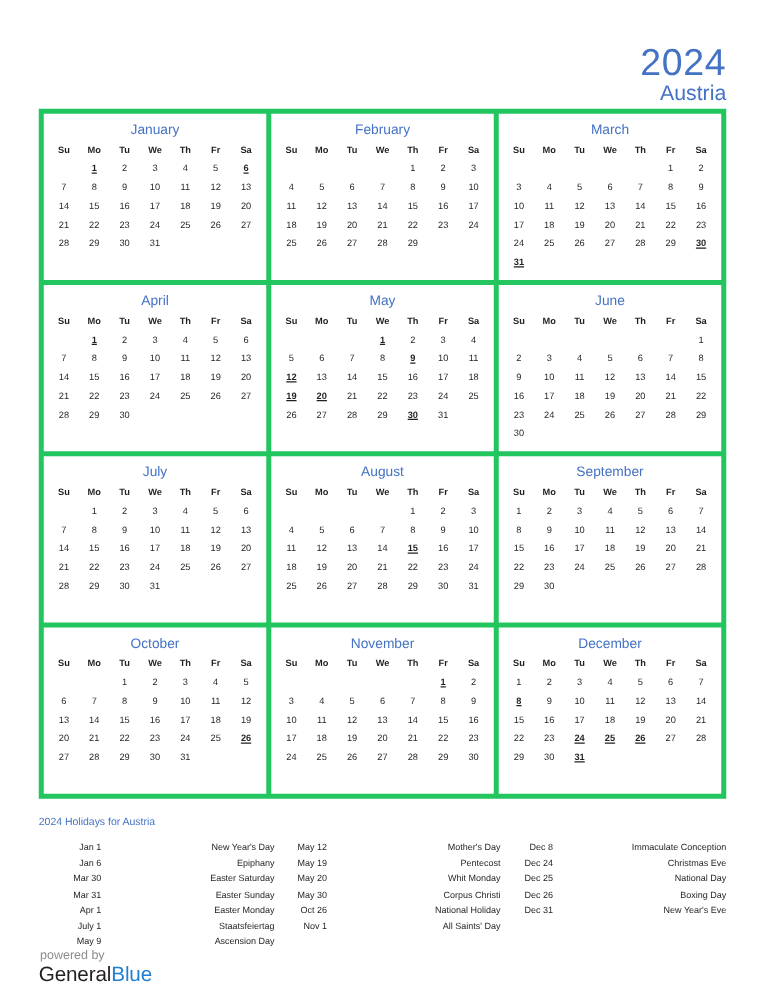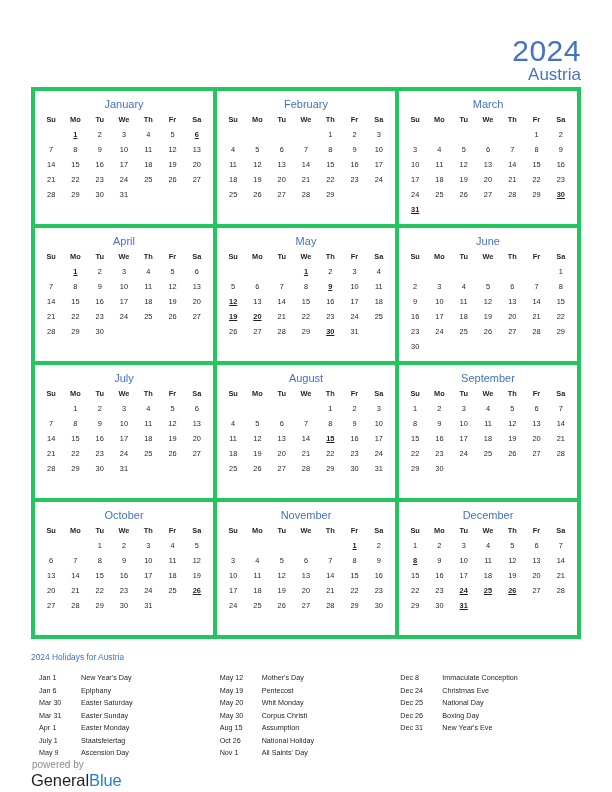--- a/index.html
+++ b/index.html
@@ -111,20 +111,21 @@
     display: grid;
     grid-template-columns: 1fr 1fr 1fr;
     column-gap: 0px;
     padding-left: 8px;
   }
   .legend-row {
     display: flex;
     font-size: 7.2px;
     line-height: 12.5px;
     color: #231f20;
+    text-align: right;
   }
   .legend-date {
     width: 42px;
     flex: 0 0 42px;
   }
   .legend-name { flex: 1 1 auto; }
 
   
   .footer {
     position: absolute;
@@ -1067,24 +1068,20 @@
           </div>
           <div class="legend-row">
             <span class="legend-date">May 20</span>
             <span class="legend-name">Whit Monday</span>
           </div>
           <div class="legend-row">
             <span class="legend-date">May 30</span>
             <span class="legend-name">Corpus Christi</span>
           </div>
           <div class="legend-row">
-            <span class="legend-date">Aug 15</span>
-            <span class="legend-name">Assumption</span>
-          </div>
-          <div class="legend-row">
             <span class="legend-date">Oct 26</span>
             <span class="legend-name">National Holiday</span>
           </div>
           <div class="legend-row">
             <span class="legend-date">Nov 1</span>
             <span class="legend-name">All Saints' Day</span>
           </div>
         </div>
         <div>
           <div class="legend-row">

